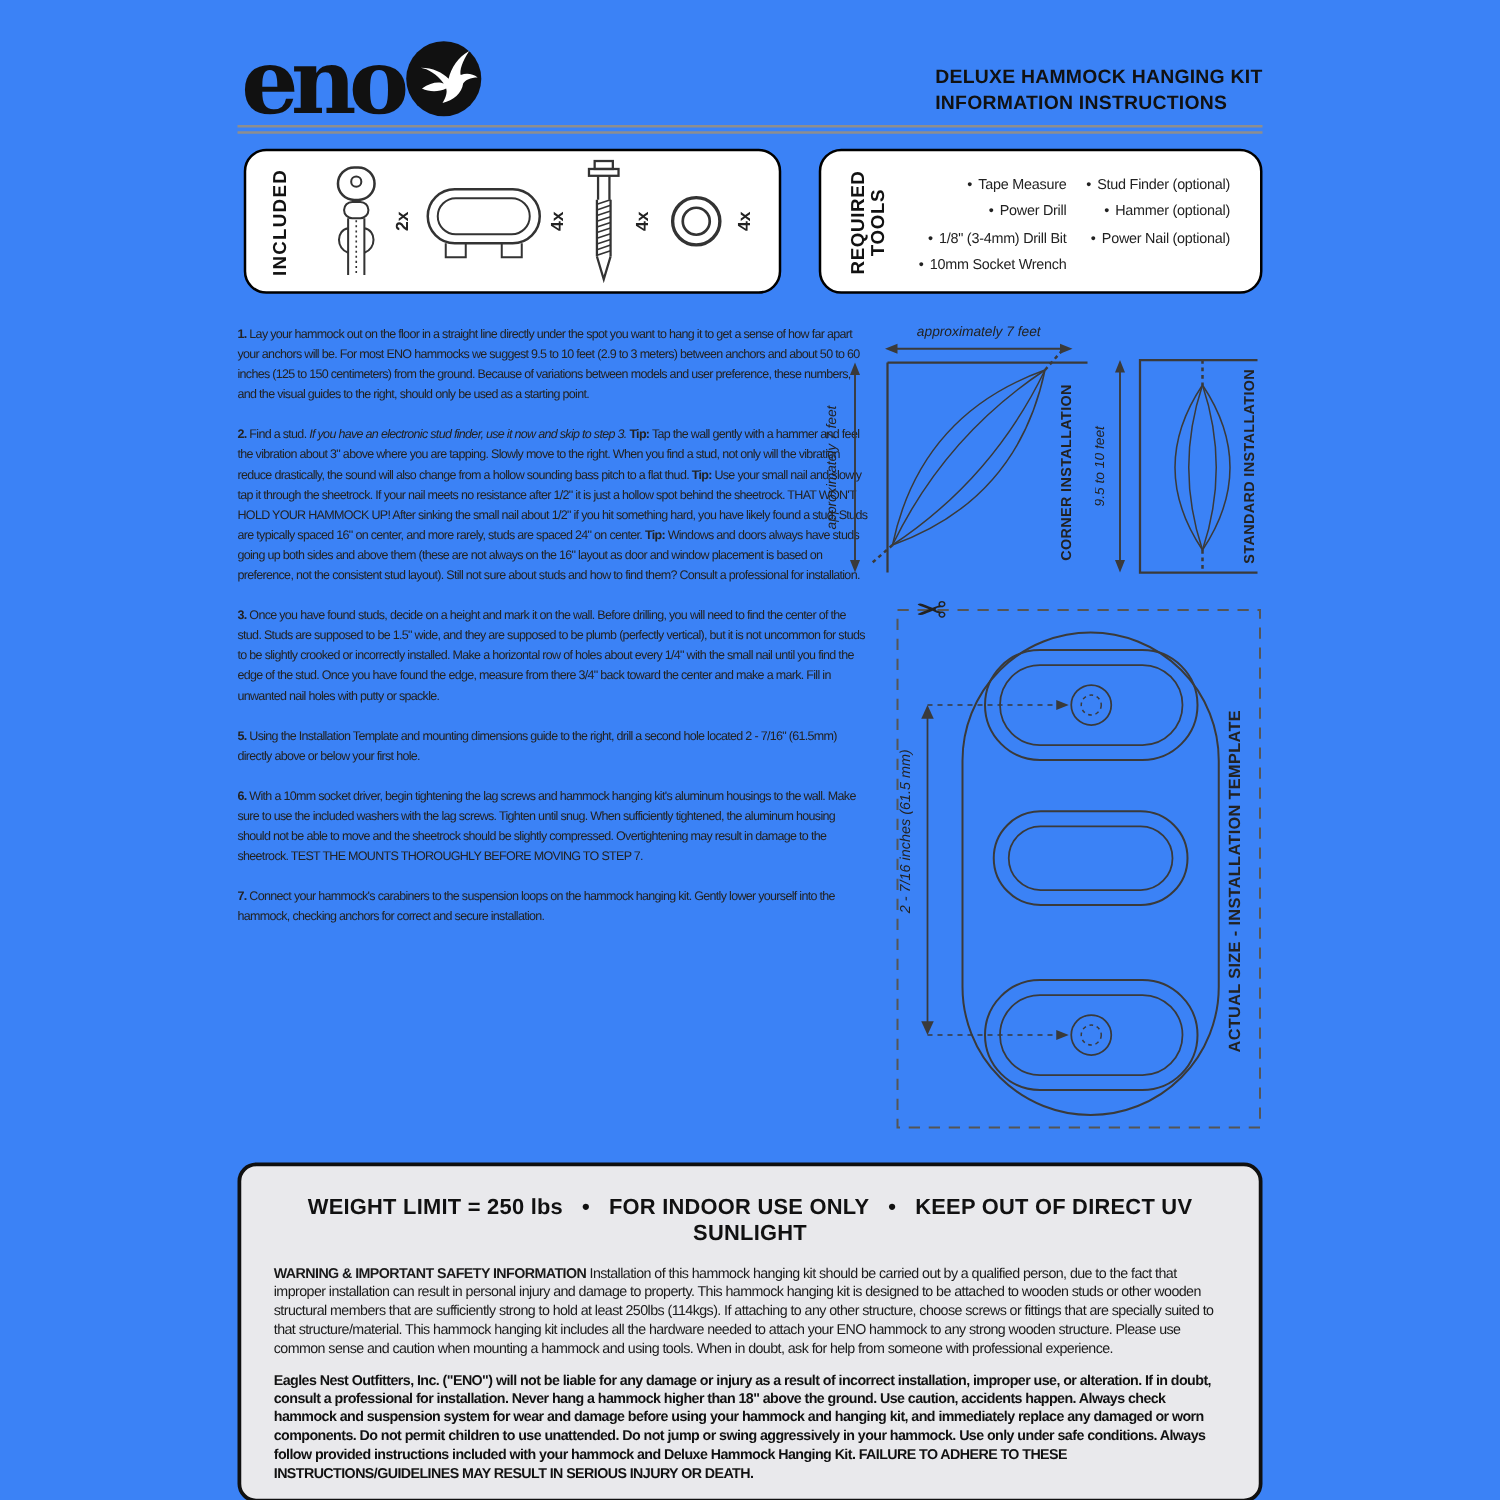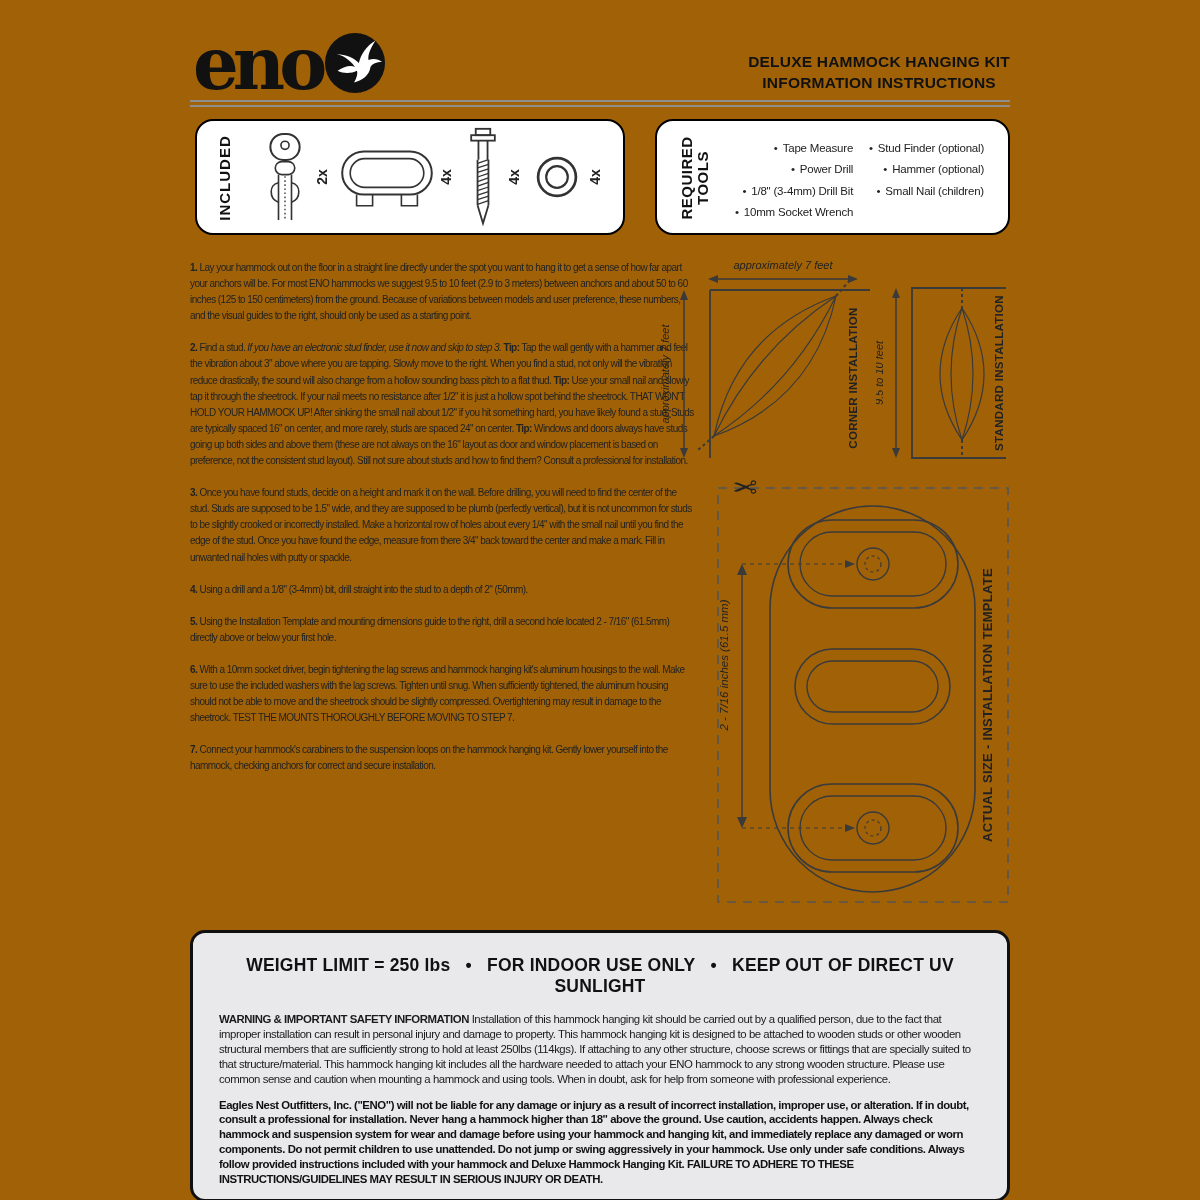--- a/index.html
+++ b/index.html
@@ -1,23 +1,23 @@
 <!DOCTYPE html>
 <html><head>
 <meta charset="utf-8">
 <style>
   html,body{margin:0;padding:0;background:#fff;}
-  .page{position:relative;width:1200px;height:1200px;background:#a16207;overflow:hidden;
+  .page{position:relative;width:1200px;height:1200px;background:#3b82f6;overflow:hidden;
         font-family:"Liberation Sans",sans-serif;color:#1c1c1c;}
   
   .logo{position:absolute;left:193px;top:30px;display:flex;align-items:center;}
   .logo-text{font-family:"DejaVu Serif",serif;font-weight:bold;font-size:72px;
              letter-spacing:-6px;line-height:64px;color:#111;}
   .logo-circle{margin-left:3px;margin-top:2px;}
-  .doc-title{position:absolute;right:190px;top:51px;text-align:center;font-weight:bold;
+  .doc-title{position:absolute;right:190px;top:51px;text-align:left;font-weight:bold;
              font-size:15.5px;line-height:21px;letter-spacing:.2px;color:#111;}
   .rule{position:absolute;left:190px;width:820px;top:100px;height:3px;
         border-top:2px solid #8e8e8e;border-bottom:2px solid #8e8e8e;}
   
   .parts-box{position:absolute;top:119px;height:116px;border:2.5px solid #000;
              border-radius:18px;background:#fff;box-sizing:border-box;}
   .included-box{left:195px;width:430px;}
   .tools-box{left:655px;width:355px;}
   .vlabel{position:absolute;white-space:nowrap;transform:translate(-50%,-50%) rotate(-90deg);
           font-weight:bold;color:#111;}
@@ -147,29 +147,28 @@
     </span>
     <div class="tools-col tools-col1">
       <div class="tool-row"><span class="bullet">•</span><span>Tape Measure</span></div>
       <div class="tool-row"><span class="bullet">•</span><span>Power Drill</span></div>
       <div class="tool-row"><span class="bullet">•</span><span>1/8" (3-4mm) Drill Bit</span></div>
       <div class="tool-row"><span class="bullet">•</span><span>10mm Socket Wrench</span></div>
     </div>
     <div class="tools-col tools-col2">
       <div class="tool-row"><span class="bullet">•</span><span>Stud Finder (optional)</span></div>
       <div class="tool-row"><span class="bullet">•</span><span>Hammer (optional)</span></div>
-      <div class="tool-row"><span class="bullet">•</span><span>Small Nail (children)</span></div>
+      <div class="tool-row"><span class="bullet">•</span><span>Power Nail (optional)</span></div>
     </div>
   </div>
 
   <div class="steps">
     <p><span class="b">1.</span><span> Lay your hammock out on the floor in a straight line directly under the spot you want to hang it to get a sense of how far apart your anchors will be. For most ENO hammocks we suggest 9.5 to 10 feet (2.9 to 3 meters) between anchors and about 50 to 60 inches (125 to 150 centimeters) from the ground. Because of variations between models and user preference, these numbers, and the visual guides to the right, should only be used as a starting point.</span></p>
     <p><span class="b">2.</span><span> Find a stud. </span><span class="i">If you have an electronic stud finder, use it now and skip to step 3.</span><span> </span><span class="b">Tip:</span><span> Tap the wall gently with a hammer and feel the vibration about 3" above where you are tapping. Slowly move to the right. When you find a stud, not only will the vibration reduce drastically, the sound will also change from a hollow sounding bass pitch to a flat thud. </span><span class="b">Tip:</span><span> Use your small nail and slowly tap it through the sheetrock. If your nail meets no resistance after 1/2" it is just a hollow spot behind the sheetrock. THAT WON'T HOLD YOUR HAMMOCK UP! After sinking the small nail about 1/2" if you hit something hard, you have likely found a stud. Studs are typically spaced 16" on center, and more rarely, studs are spaced 24" on center. </span><span class="b">Tip:</span><span> Windows and doors always have studs going up both sides and above them (these are not always on the 16" layout as door and window placement is based on preference, not the consistent stud layout). Still not sure about studs and how to find them? Consult a professional for installation.</span></p>
     <p><span class="b">3.</span><span> Once you have found studs, decide on a height and mark it on the wall. Before drilling, you will need to find the center of the stud. Studs are supposed to be 1.5" wide, and they are supposed to be plumb (perfectly vertical), but it is not uncommon for studs to be slightly crooked or incorrectly installed. Make a horizontal row of holes about every 1/4" with the small nail until you find the edge of the stud. Once you have found the edge, measure from there 3/4" back toward the center and make a mark. Fill in unwanted nail holes with putty or spackle.</span></p>
-    <p><span class="b">4.</span><span> Using a drill and a 1/8" (3-4mm) bit, drill straight into the stud to a depth of 2" (50mm).</span></p>
     <p><span class="b">5.</span><span> Using the Installation Template and mounting dimensions guide to the right, drill a second hole located 2 - 7/16" (61.5mm) directly above or below your first hole.</span></p>
     <p><span class="b">6.</span><span> With a 10mm socket driver, begin tightening the lag screws and hammock hanging kit's aluminum housings to the wall. Make sure to use the included washers with the lag screws. Tighten until snug. When sufficiently tightened, the aluminum housing should not be able to move and the sheetrock should be slightly compressed. Overtightening may result in damage to the sheetrock. TEST THE MOUNTS THOROUGHLY BEFORE MOVING TO STEP 7.</span></p>
     <p><span class="b">7.</span><span> Connect your hammock's carabiners to the suspension loops on the hammock hanging kit. Gently lower yourself into the hammock, checking anchors for correct and secure installation.</span></p>
   </div>
 
   <svg class="dia" style="left:658px;top:256px;" width="220" height="212" viewBox="0 0 220 212">
     <g fill="none" stroke="#3a3a3a" stroke-width="1.5">
 
       <line x1="56" y1="23" x2="194" y2="23"></line>
       <polygon points="50,23 60,19 60,27" fill="#3a3a3a" stroke="none"></polygon>

